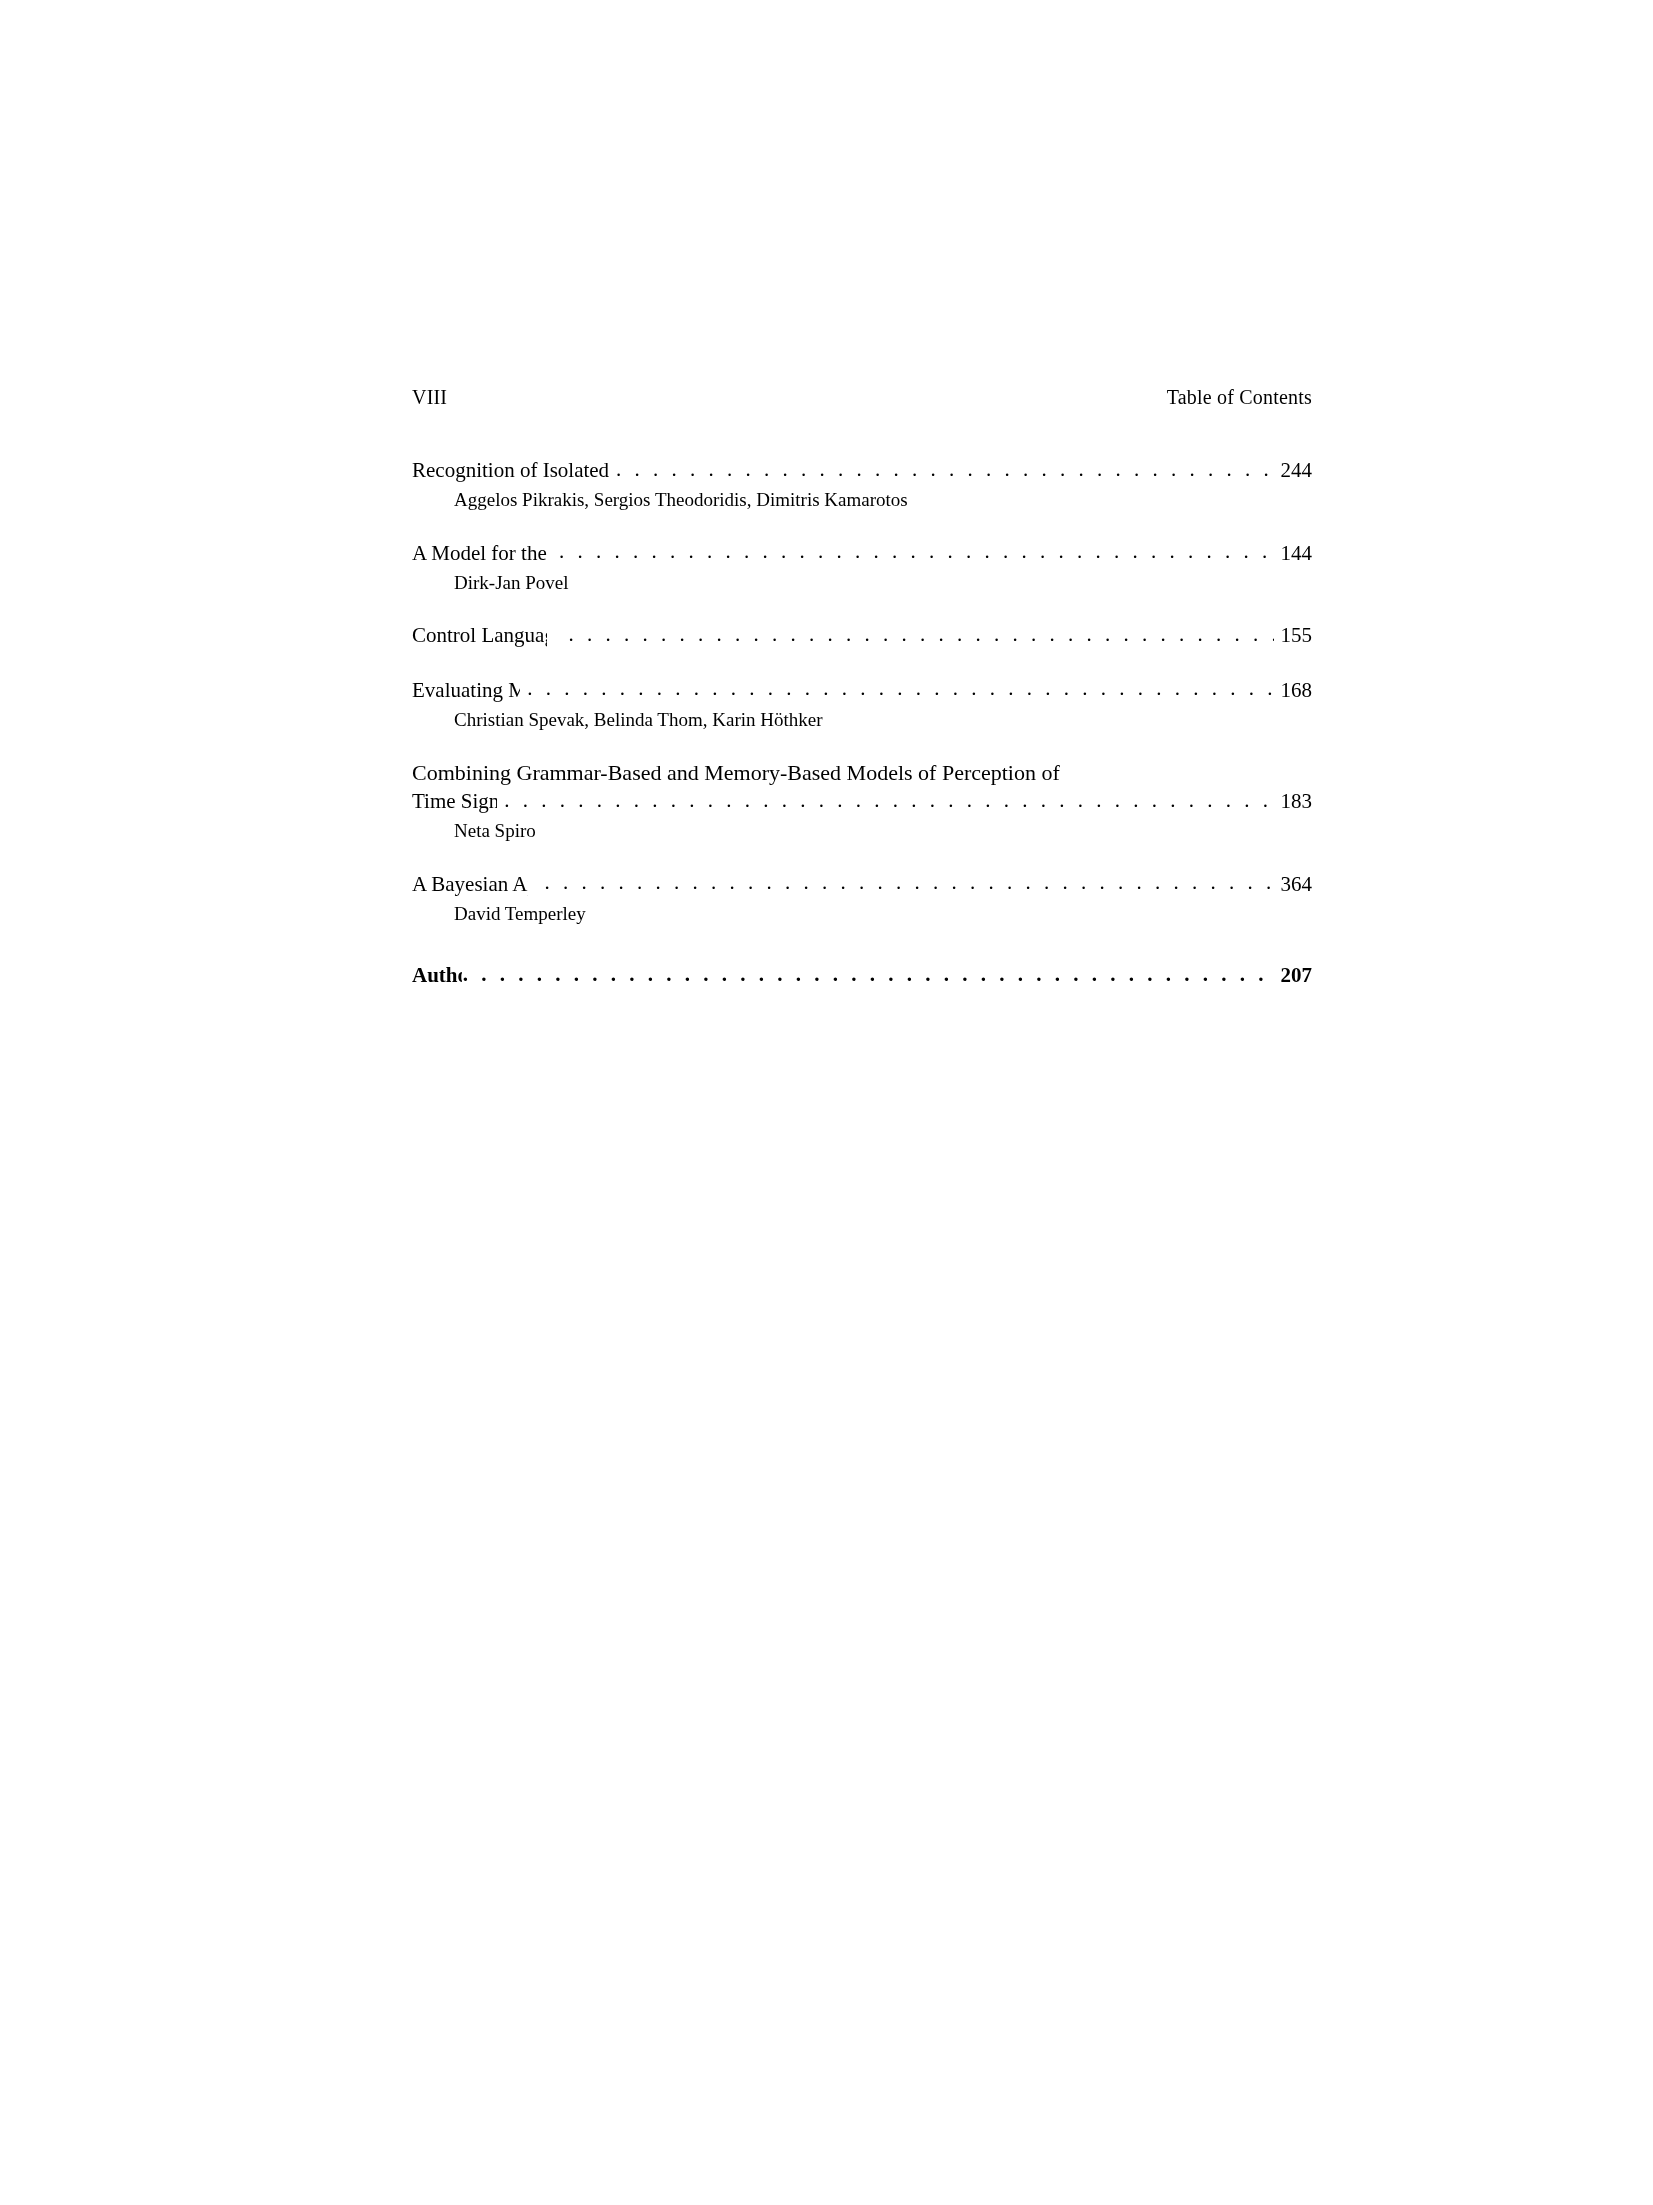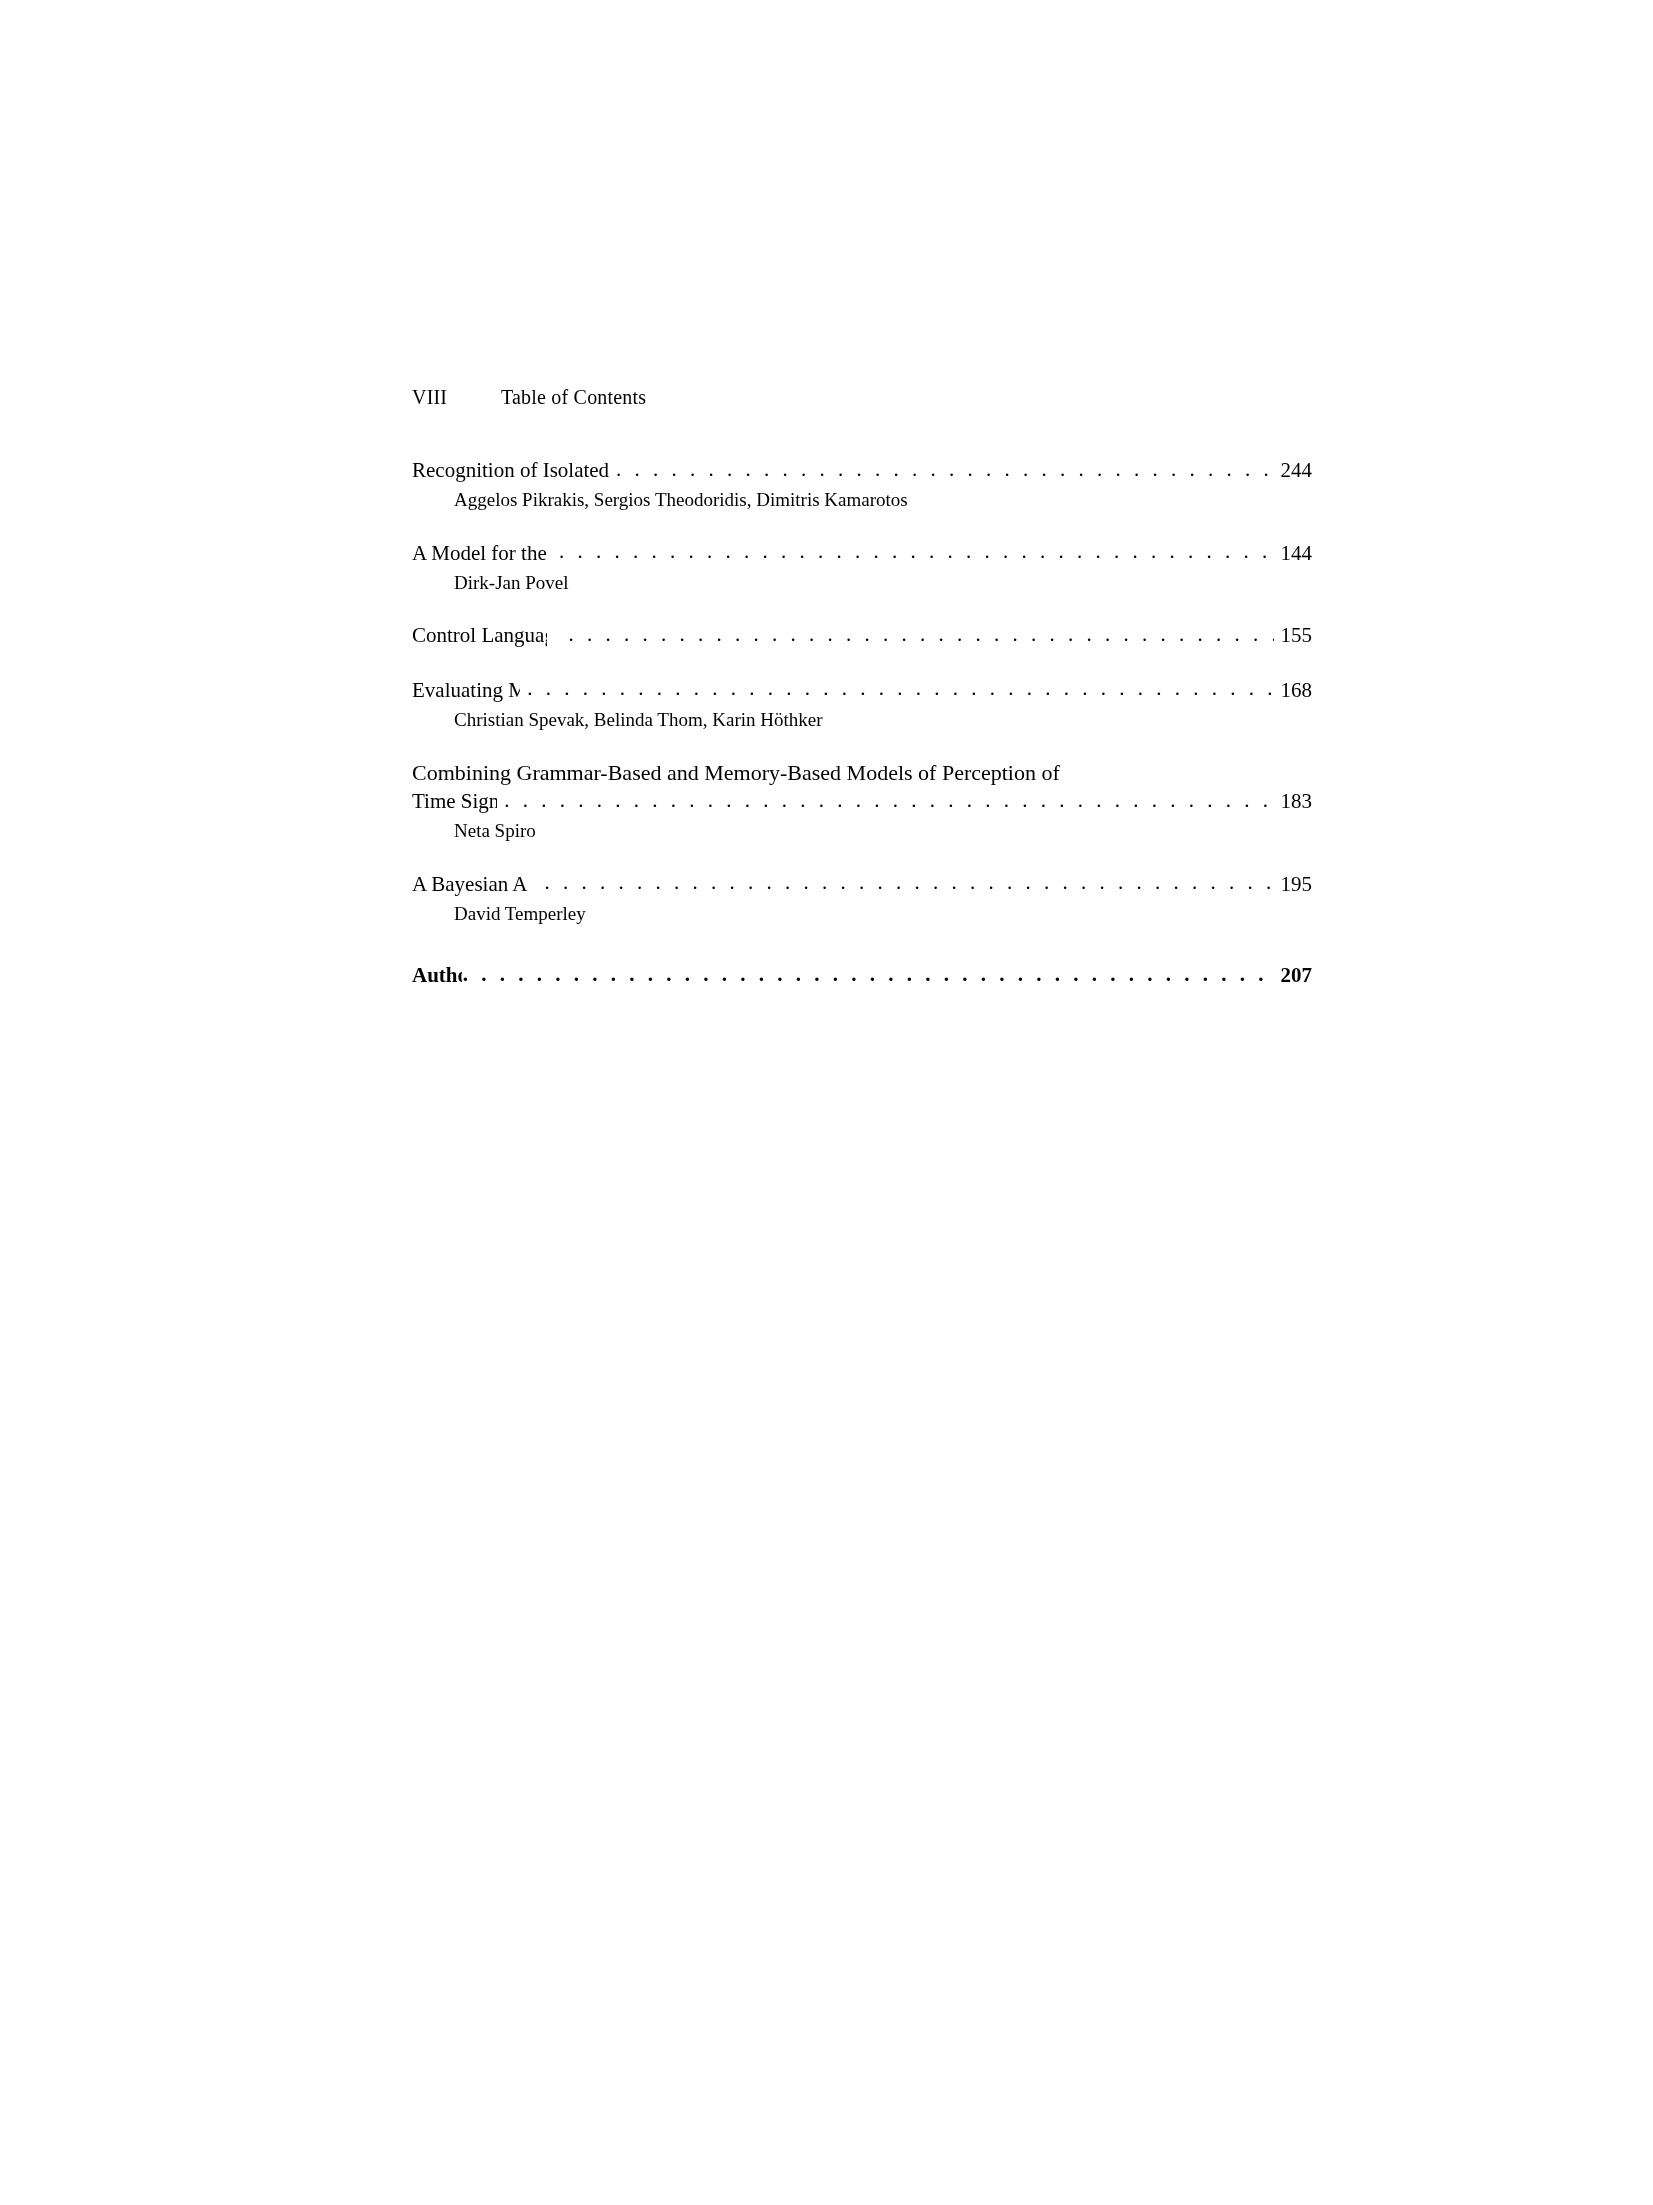--- a/index.html
+++ b/index.html
@@ -35,20 +35,21 @@
     font-size: 20px;
     letter-spacing: 0.2px;
     margin-bottom: 48px;
   }
   .running-head .folio {
     width: 89px;
     flex: 0 0 89px;
   }
   .running-head .rh-title {
     flex: 1 1 auto;
+    text-align: right;
   }
 
   
   .toc-entry {
     margin-bottom: 27px;
   }
   .toc-line {
     display: flex;
     align-items: baseline;
     font-size: 21px;
@@ -162,21 +163,21 @@
         <span class="leader">. . . . . . . . . . . . . . . . . . . . . . . . . . . . . . . . . . . . . . . . . . . . . . . . . . . . . . . . . . . . . . . . . . . . . . . . . . . . . . . . . . . . . . . . . . . . . . . . . . . . . . . . . . . .</span>
         <span class="page-num">183</span>
       </div>
       <div class="authors">Neta Spiro</div>
     </div>
 
     <div class="toc-entry">
       <div class="toc-line">
         <span class="toc-title">A Bayesian Approach to Key-Finding</span>
         <span class="leader" style="margin-left:16px;">. . . . . . . . . . . . . . . . . . . . . . . . . . . . . . . . . . . . . . . . . . . . . . . . . . . . . . . . . . . . . . . . . . . . . . . . . . . . . . . . . . . . . . . . . . . . . . . . . . . . . . . . . . . .</span>
-        <span class="page-num">195</span>
+        <span class="page-num">364</span>
       </div>
       <div class="authors">David Temperley</div>
     </div>
 
     <div class="toc-entry author-index">
       <div class="toc-line">
         <span class="toc-title">Author Index</span>
         <span class="leader">. . . . . . . . . . . . . . . . . . . . . . . . . . . . . . . . . . . . . . . . . . . . . . . . . . . . . . . . . . . . . . . . . . . . . . . . . . . . . . . . . . . . . . . . . . . . . . . . . . . . . . . . . . . .</span>
         <span class="page-num">207</span>
       </div>

